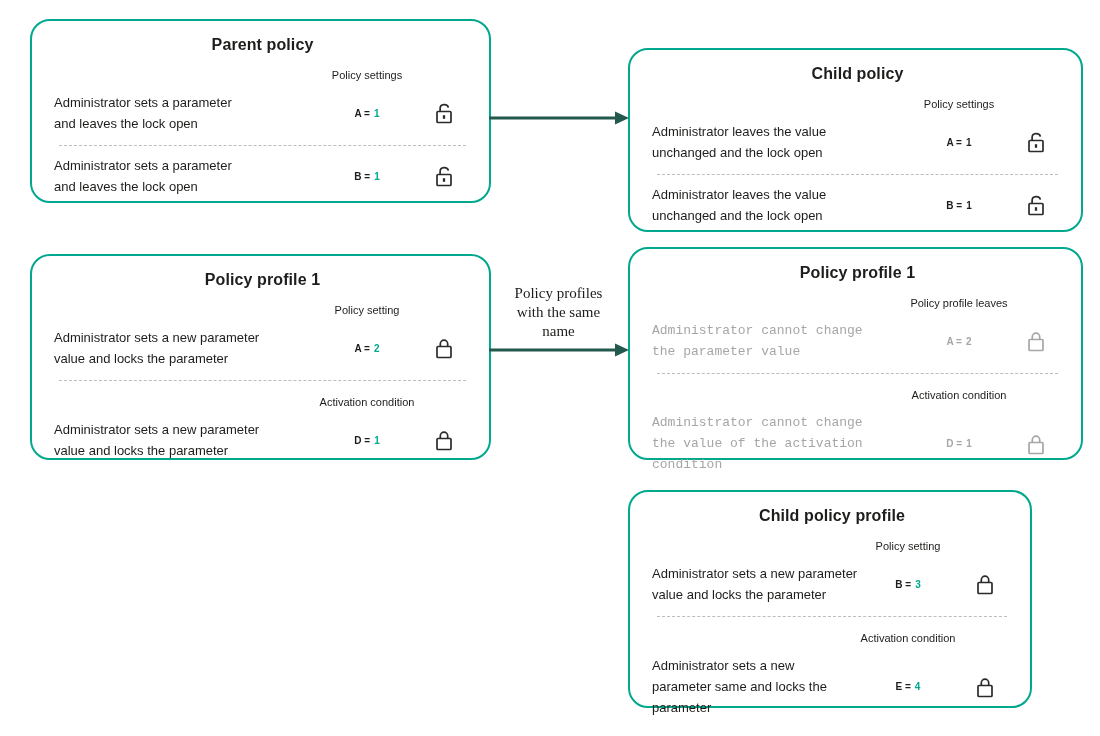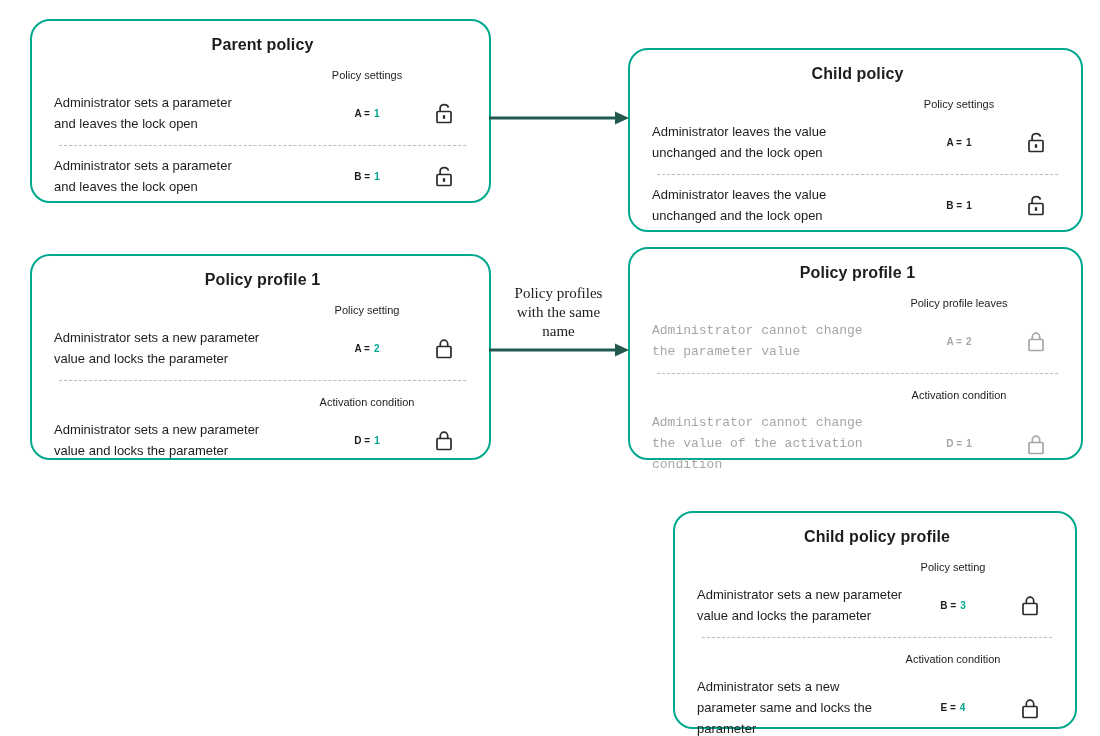--- a/index.html
+++ b/index.html
@@ -45,21 +45,21 @@
   .section2{flex:1;display:flex;flex-direction:column;justify-content:center;padding:2px 0 4px;}
   .muted .row-text{color:var(--muted-text);font-family:Liberation Mono, monospace;}
   .muted .row-value{color:var(--muted-text);}
   .muted .lock-icon{color:var(--muted-text);}
 
   
   #box-parent{left:30px;top:19px;width:461px;height:184px;}
   #box-child{left:628px;top:19px;width:455px;height:184px;margin-top:29px;}
   #box-profile-left{left:30px;top:254px;width:461px;height:206px;}
   #box-profile-right{left:628px;top:247px;width:455px;height:213px;}
-  #box-child-profile{left:628px;top:511px;width:404px;height:218px;margin-left:45px;}
+  #box-child-profile{left:628px;top:490px;width:404px;height:218px;}
 
   .arrow-svg{position:absolute;overflow:visible;}
   #arrow-top{left:489px;top:110px;}
   #arrow-mid{left:489px;top:342px;}
   .arrow-line{stroke:var(--arrow);stroke-width:3.2;}
   .arrow-head{fill:var(--arrow);}
   .arrow-label{
     position:absolute;left:491px;top:284px;width:135px;
     text-align:center;font-size:15px;line-height:19px;
     white-space:pre-line;color:var(--text);font-family:Liberation Serif, serif;

